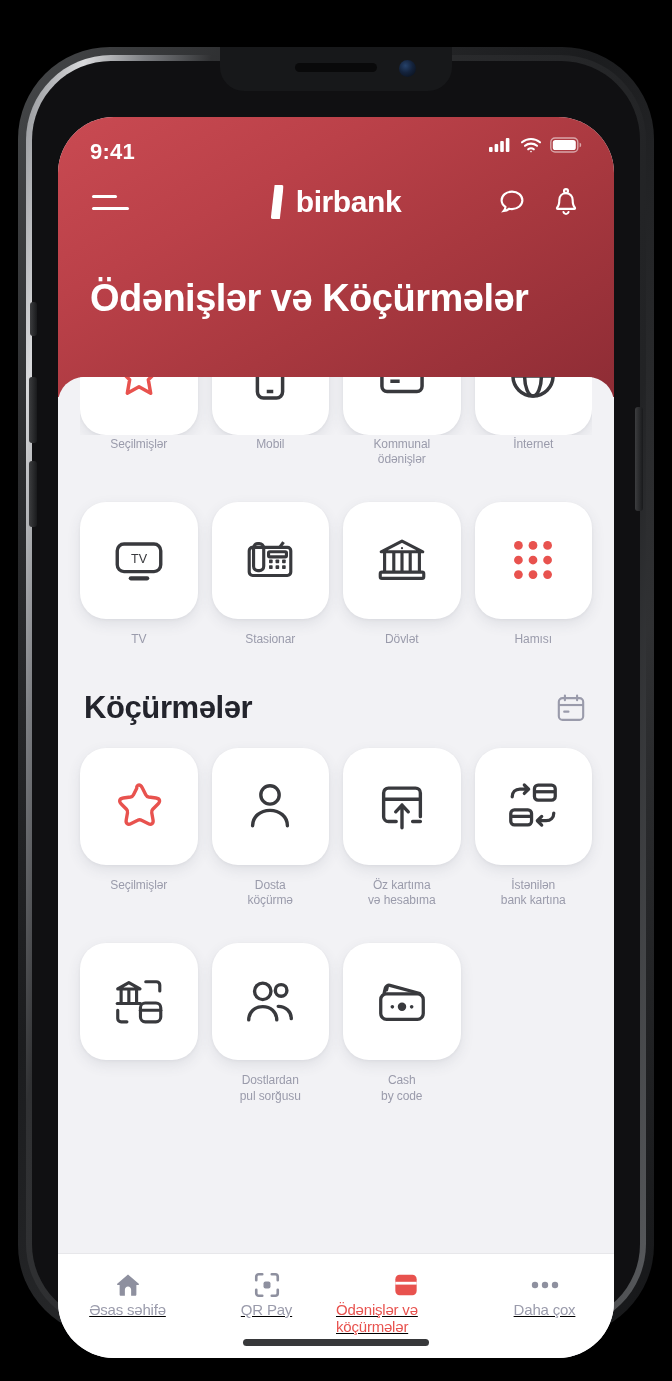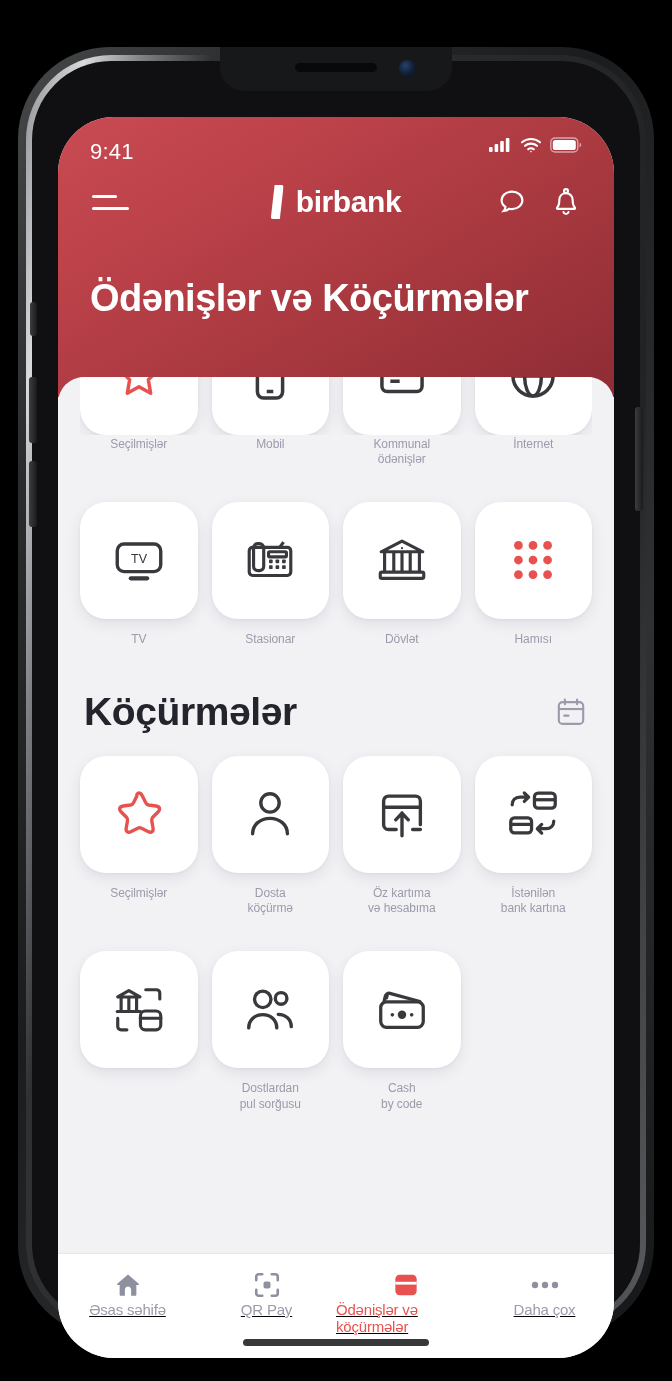--- a/index.html
+++ b/index.html
@@ -23,21 +23,21 @@
   
   .notch{position:absolute;left:50%;transform:translateX(-50%);top:0;width:232px;height:44px;
     background:#17181a;border-radius:0 0 24px 24px;z-index:40;}
   .speaker{position:absolute;left:50%;transform:translateX(-50%);top:16px;width:82px;height:9px;border-radius:5px;background:#09090a;}
   .camera{position:absolute;right:36px;top:13px;width:17px;height:17px;border-radius:50%;
     background:radial-gradient(circle at 38% 34%,#26426b 0%,#14233c 45%,#070c15 100%);}
 
   
   .statusbar{position:absolute;top:0;left:0;right:0;height:50px;z-index:30;
     display:flex;align-items:center;justify-content:space-between;padding:0 32px;box-sizing:border-box;}
-  .clock{color:#fff;font-size:22px;font-weight:400;letter-spacing:.2px;margin-top:20px;}
+  .clock{color:#fff;font-size:22px;font-weight:700;letter-spacing:.2px;margin-top:20px;}
   .stat-right{display:flex;align-items:center;gap:8px;margin-top:6px;}
 
   
   .header{position:absolute;top:0;left:0;right:0;height:280px;
     background:linear-gradient(150deg,#c94a52 0%,#bb4149 30%,#a8383f 60%,#8e2c35 100%);}
   .navbar{position:absolute;top:55px;left:0;right:0;height:60px;display:flex;align-items:center;
     justify-content:space-between;padding:0 32px;box-sizing:border-box;}
   .hamburger{display:flex;flex-direction:column;gap:9px;cursor:pointer;padding:6px 2px;}
   .hamburger span{display:block;height:3px;background:#fff;border-radius:2px;}
   .hamburger span:first-child{width:25px;}
@@ -61,21 +61,21 @@
     box-shadow:0 5px 14px rgba(60,64,88,.10),0 1px 3px rgba(60,64,88,.06);}
   .cap{margin-top:13px;text-align:center;font-size:12px;line-height:1.28;color:#9a9bab;
     letter-spacing:-.1px;white-space:pre-line;}
 
   .row-clip{height:58px;overflow:hidden;position:relative;}
   .row-clip .grid{position:absolute;top:-60px;left:0;right:0;}
   .caps-row{display:grid;grid-template-columns:repeat(4,1fr);column-gap:14px;margin-top:2px;}
   .caps-row .cap{margin-top:0;}
 
   .section-head{display:flex;align-items:center;justify-content:space-between;margin:42px 4px 22px 4px;}
-  .section-title{font-size:39px;font-weight:700;color:#23242c;letter-spacing:-.4px;}
+  .section-title{font-size:31px;font-weight:700;color:#23242c;letter-spacing:-.4px;}
 
   .gap-lg{height:34px;}
 
   
   .tabbar{position:absolute;left:0;right:0;bottom:0;height:104px;background:#fff;
     display:flex;align-items:flex-start;padding-top:16px;box-sizing:border-box;
     box-shadow:0 -1px 0 rgba(0,0,0,.045);}
   .tab{flex:1;display:flex;flex-direction:column;align-items:center;gap:1px;cursor:pointer;text-decoration:underline;}
   .tab-label{font-size:15px;color:#9a9bab;letter-spacing:-.2px;}
   .tab.active .tab-label{color:#e8524e;}

